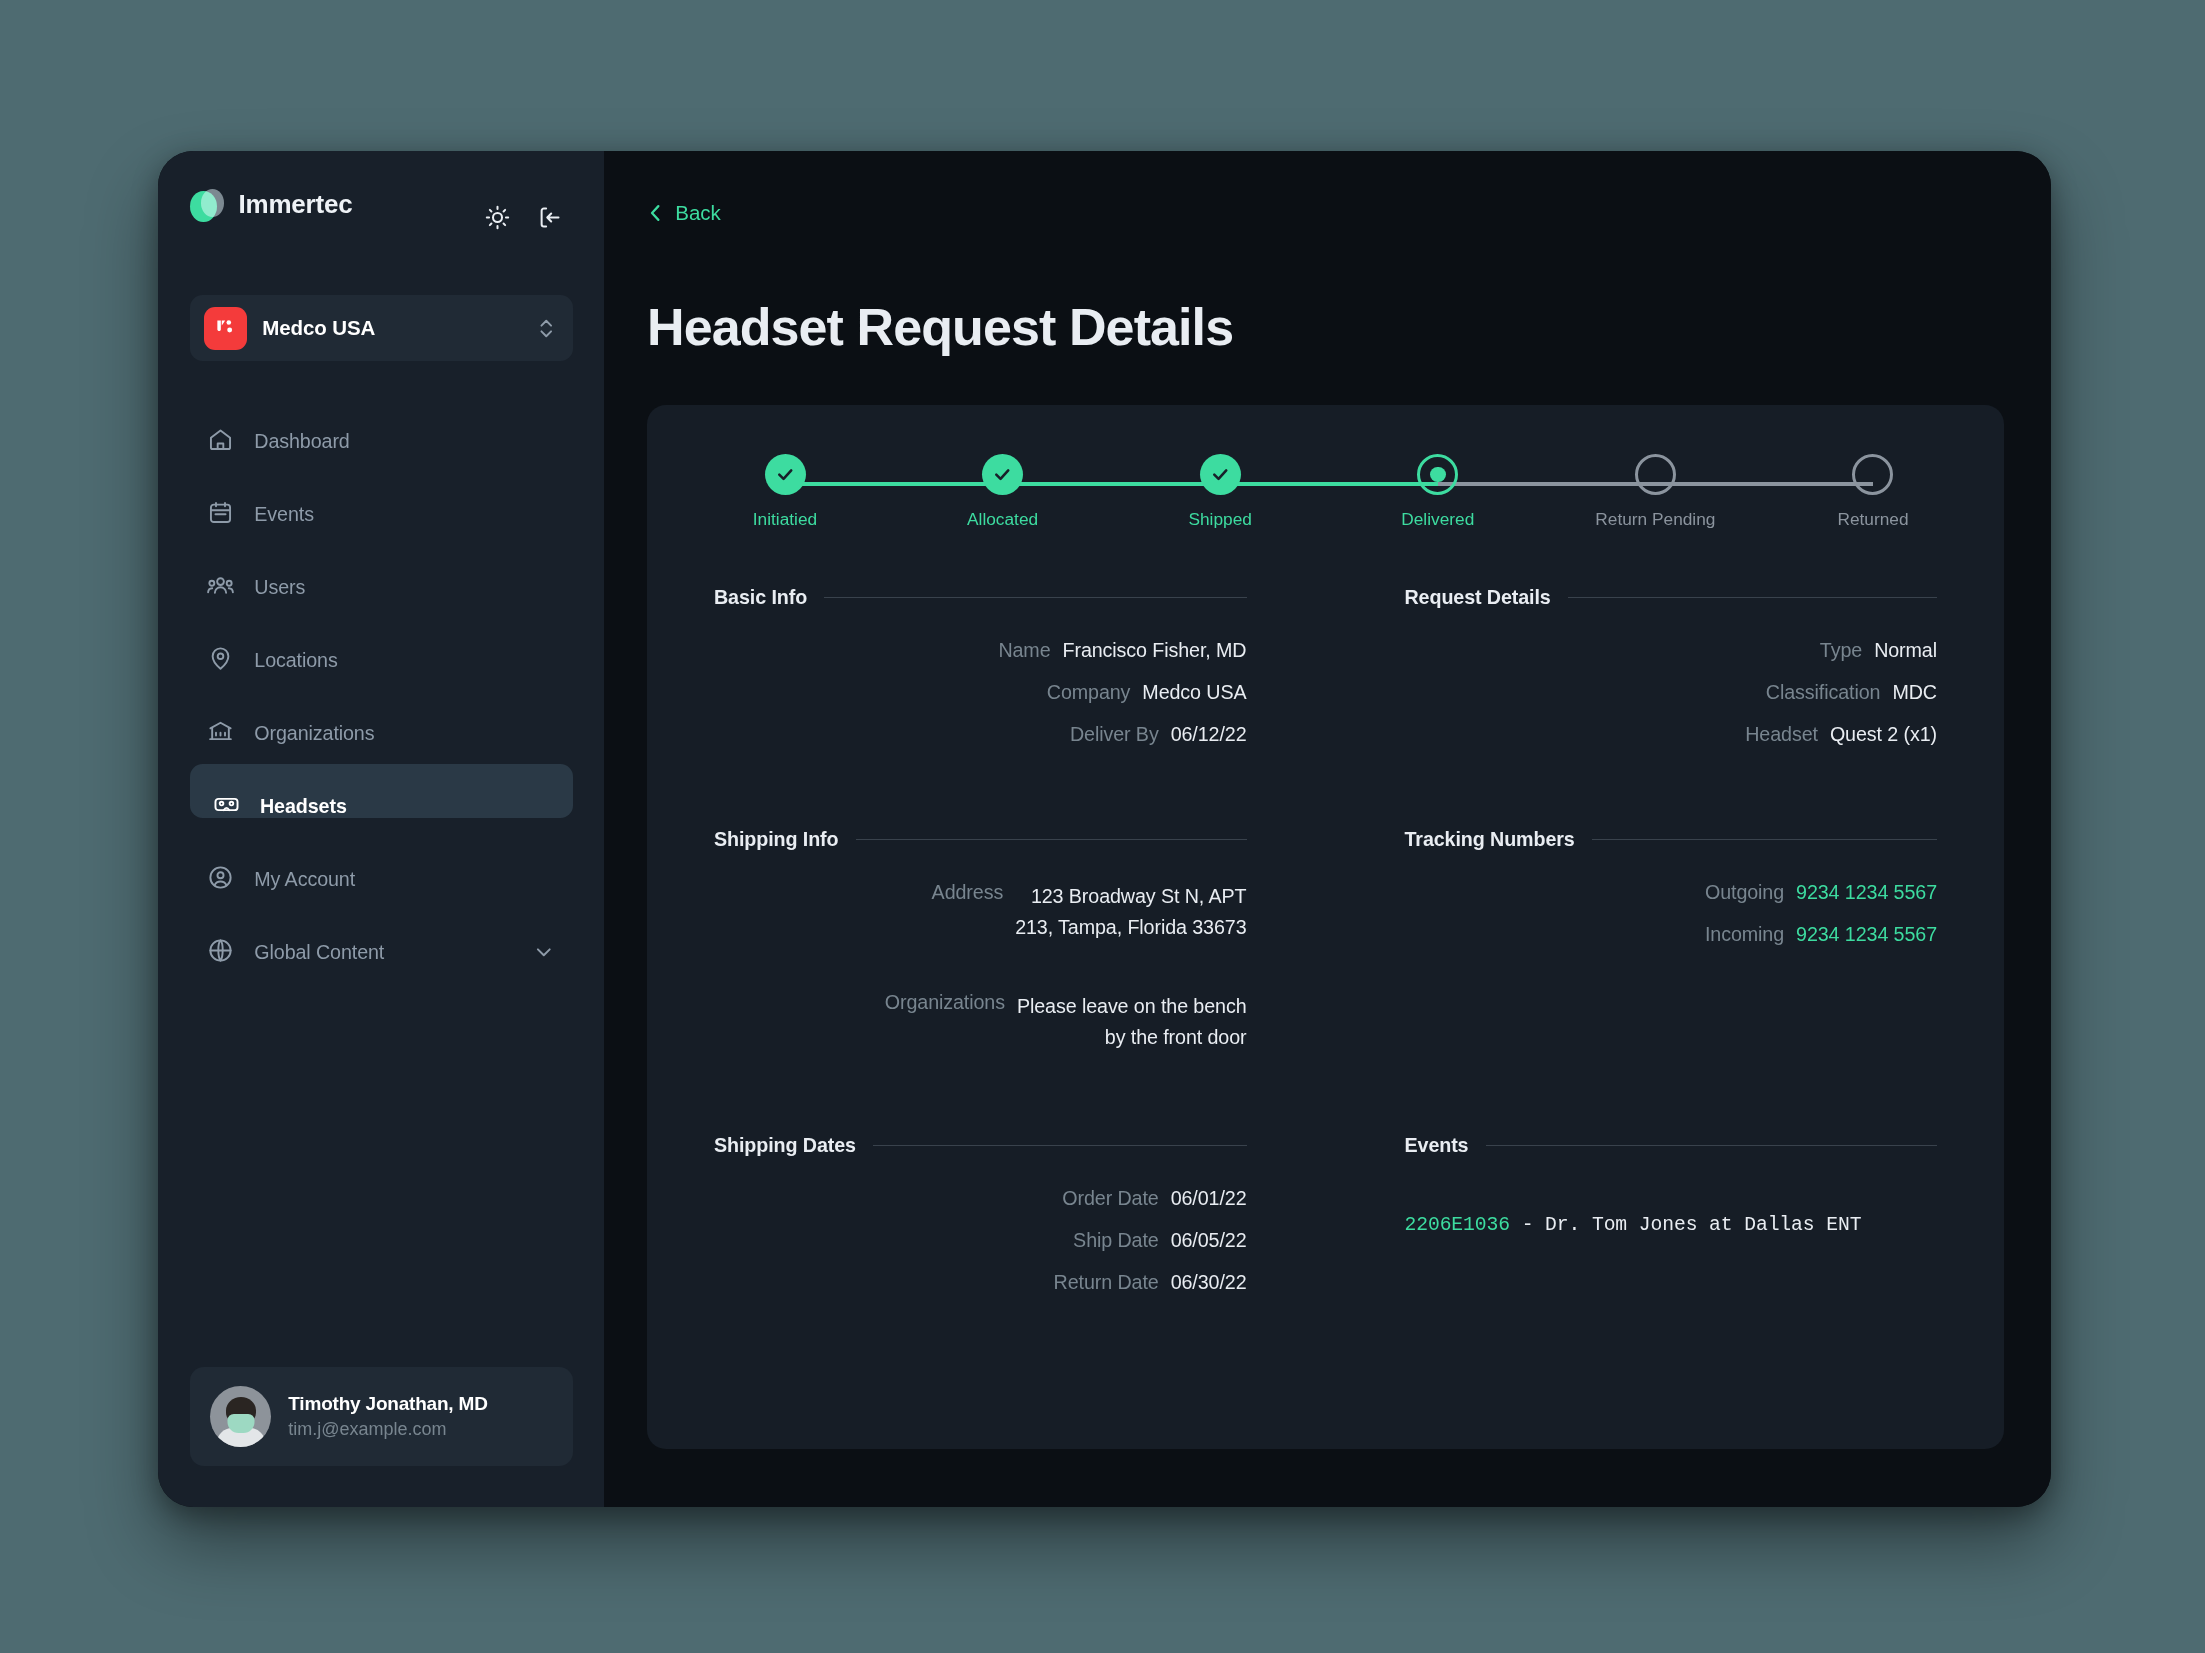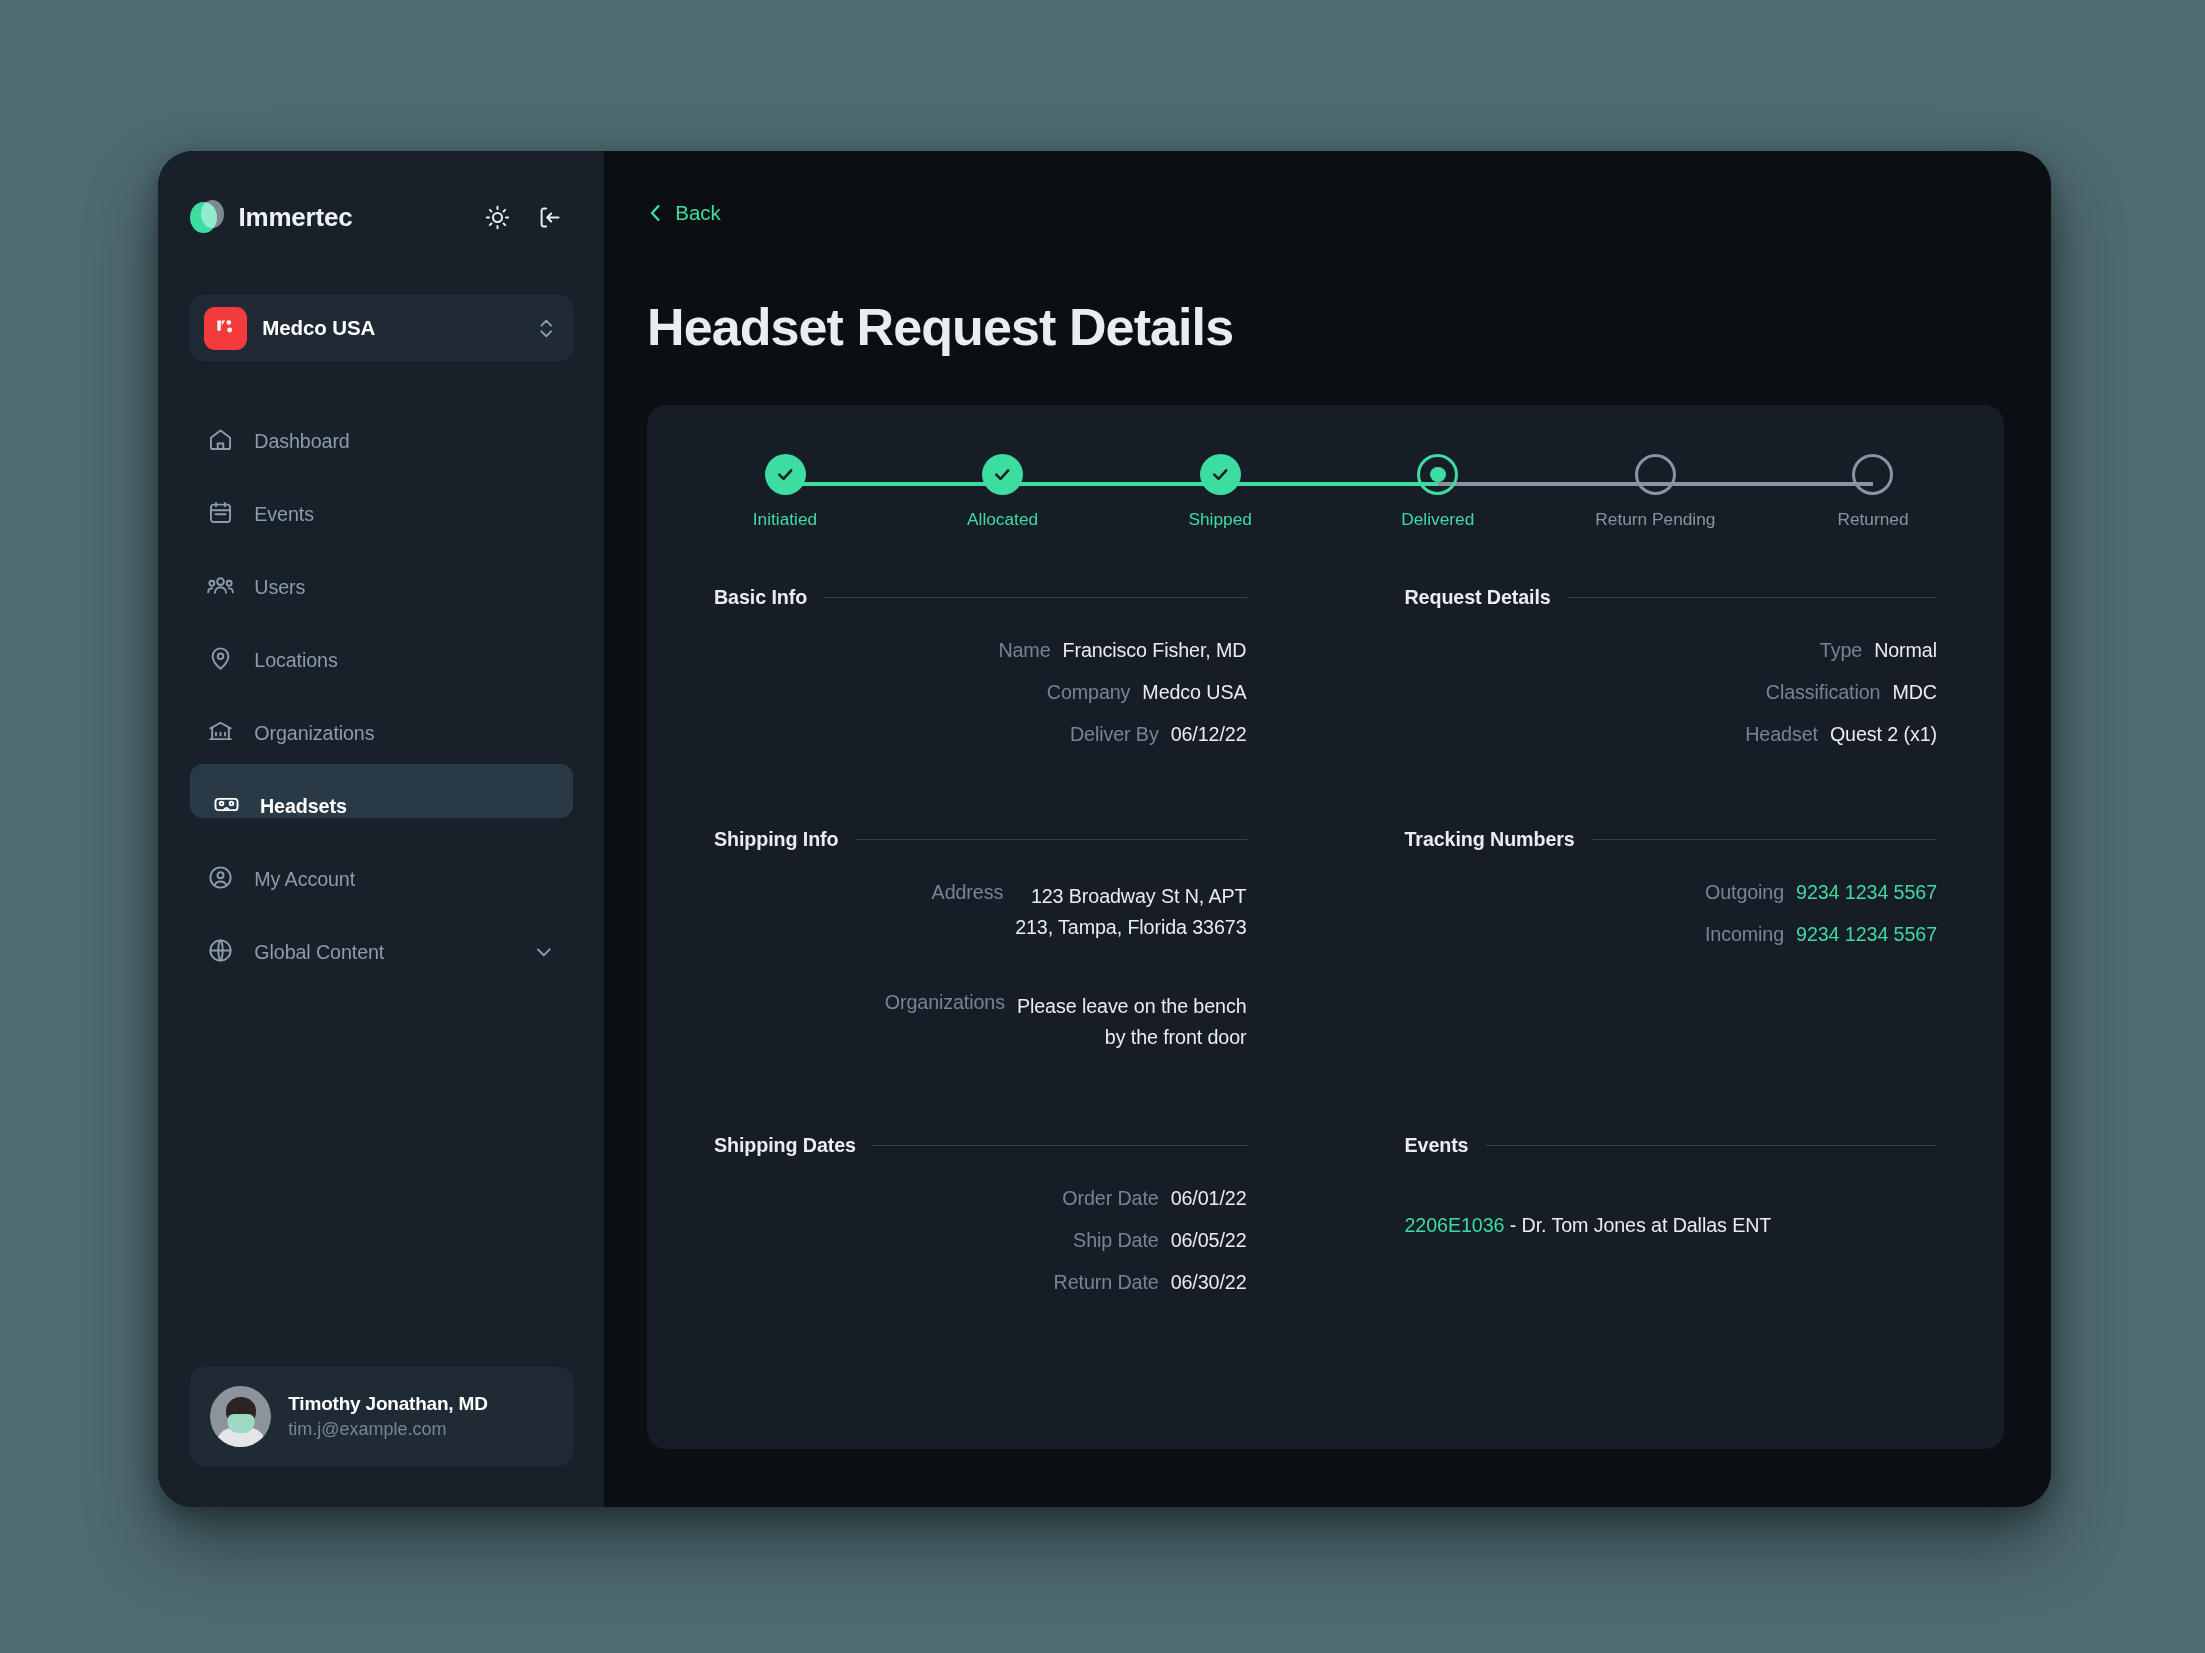--- a/index.html
+++ b/index.html
@@ -36,21 +36,20 @@
     height: 100%;
     background: #18202a;
     flex: 0 0 446px;
     position: relative;
     display: flex;
     flex-direction: column;
   }
 
   .brand-row {
     display: flex;
-    align-items: center;
     height: 57px;
     margin: 38px 41px 0 31.5px;
   }
   .brand-logo {
     width: 35px; height: 35px;
     position: relative;
     flex: 0 0 35px;
   }
   .brand-logo .c1 {
     position: absolute; left: 0; top: 1.6px;
@@ -371,20 +370,21 @@
   .field.tall { margin-bottom: 49px; }
 
   .sec-block { margin-bottom: 63px; }
   .sec-block.last { margin-bottom: 0; }
 
   .event-line {
     font-size: 19.7px;
     color: #e9edf2;
     margin-top: 3.2px;
     letter-spacing: -0.1px;
+    font-family: Liberation Mono, monospace;
   }
   .event-line .eid { color: #3ddca0; }
   .spacer-sm { height: 23.6px; }
 </style>
 </head>
 <body>
 
 <div id="app-window">
 
   <aside id="sidebar">

